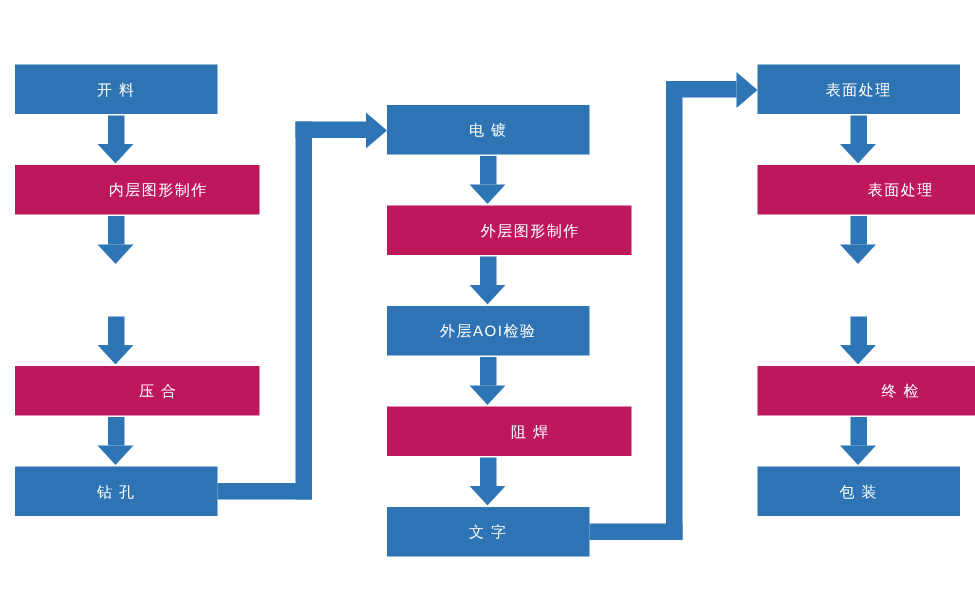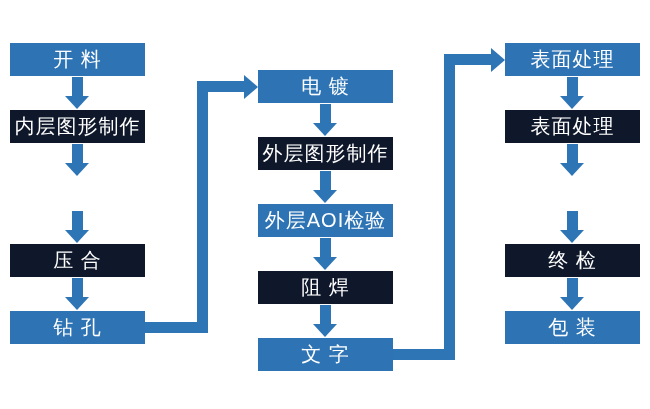--- a/index.html
+++ b/index.html
@@ -8,26 +8,26 @@
     width:650px;height:409px;
     background:#ffffff;
     font-family:"Liberation Sans","DejaVu Sans",sans-serif;
     overflow:hidden;
   }
   .box{
     position:absolute;
     width:135px;height:33px;
     display:flex;align-items:center;justify-content:center;
     color:#ffffff;
-    font-size:20px;
+    font-size:10px;
     letter-spacing:1px;
     user-select:none;
   }
   .box.dark{background:#2E74B5;}
-  .box.light{background:#0f172a;}
+  .box.light{background:#be185d;padding-left:28px;}
   .arrow-down{
     position:absolute;
     width:24px;height:32px;
     display:flex;flex-direction:column;align-items:center;
   }
   .arrow-down .shaft{width:11px;flex:1;background:#2E75B6;}
   .arrow-down .head{
     width:0;height:0;
     border-left:12px solid transparent;
     border-right:12px solid transparent;

